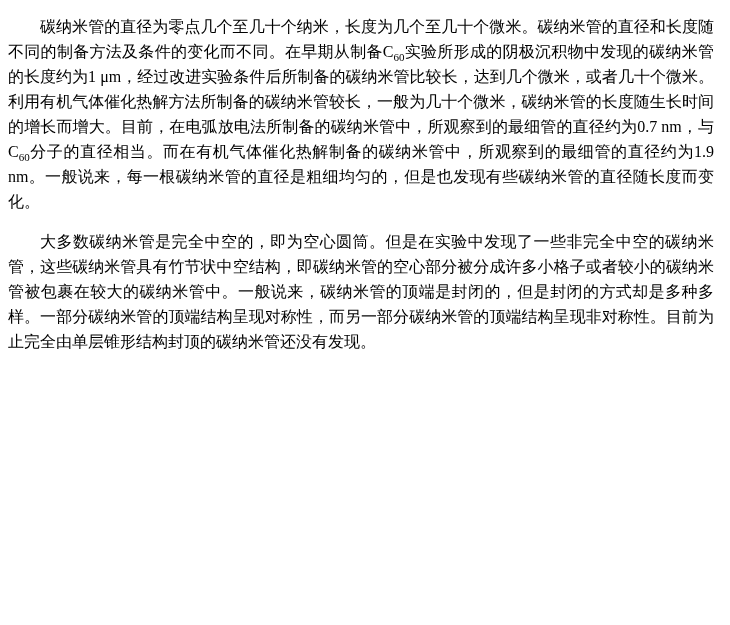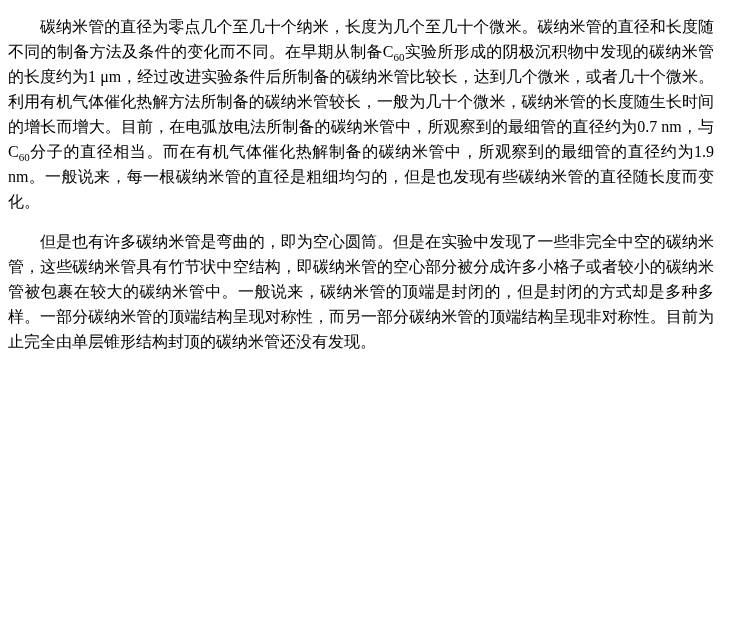--- a/index.html
+++ b/index.html
@@ -35,15 +35,15 @@
     vertical-align: -4px;
     line-height: 0;
   }
 </style>
 </head>
 <body>
 
 <div class="doc-page">
   <div>
       <p><span class="run">碳纳米管的直径为零点几个至几十个纳米，长度为几个至几十个微米。碳纳米管的直径和长度随不同的制备方法及条件的变化而不同。在早期从制备C</span><span class="sub">60</span><span class="run">实验所形成的阴极沉积物中发现的碳纳米管的长度约为1 μm，经过改进实验条件后所制备的碳纳米管比较长，达到几个微米，或者几十个微米。利用有机气体催化热解方法所制备的碳纳米管较长，一般为几十个微米，碳纳米管的长度随生长时间的增长而增大。目前，在电弧放电法所制备的碳纳米管中，所观察到的最细管的直径约为0.7 nm，与C</span><span class="sub">60</span><span class="run">分子的直径相当。而在有机气体催化热解制备的碳纳米管中，所观察到的最细管的直径约为1.9 nm。一般说来，每一根碳纳米管的直径是粗细均匀的，但是也发现有些碳纳米管的直径随长度而变化。</span></p>
-      <p><span class="run">但是也有许多碳纳米管是弯曲的，即为空心圆筒。但是在实验中发现了一些非完全中空的碳纳米管，这些碳纳米管具有竹节状中空结构，即碳纳米管的空心部分被分成许多小格子或者较小的碳纳米管被包裹在较大的碳纳米管中。一般说来，碳纳米管的顶端是封闭的，但是封闭的方式却是多种多样。一部分碳纳米管的顶端结构呈现对称性，而另一部分碳纳米管的顶端结构呈现非对称性。目前为止完全由单层锥形结构封顶的碳纳米管还没有发现。</span></p>
+      <p><span class="run">大多数碳纳米管是完全中空的，即为空心圆筒。但是在实验中发现了一些非完全中空的碳纳米管，这些碳纳米管具有竹节状中空结构，即碳纳米管的空心部分被分成许多小格子或者较小的碳纳米管被包裹在较大的碳纳米管中。一般说来，碳纳米管的顶端是封闭的，但是封闭的方式却是多种多样。一部分碳纳米管的顶端结构呈现对称性，而另一部分碳纳米管的顶端结构呈现非对称性。目前为止完全由单层锥形结构封顶的碳纳米管还没有发现。</span></p>
     </div>
 </div>
 
 </body></html>

